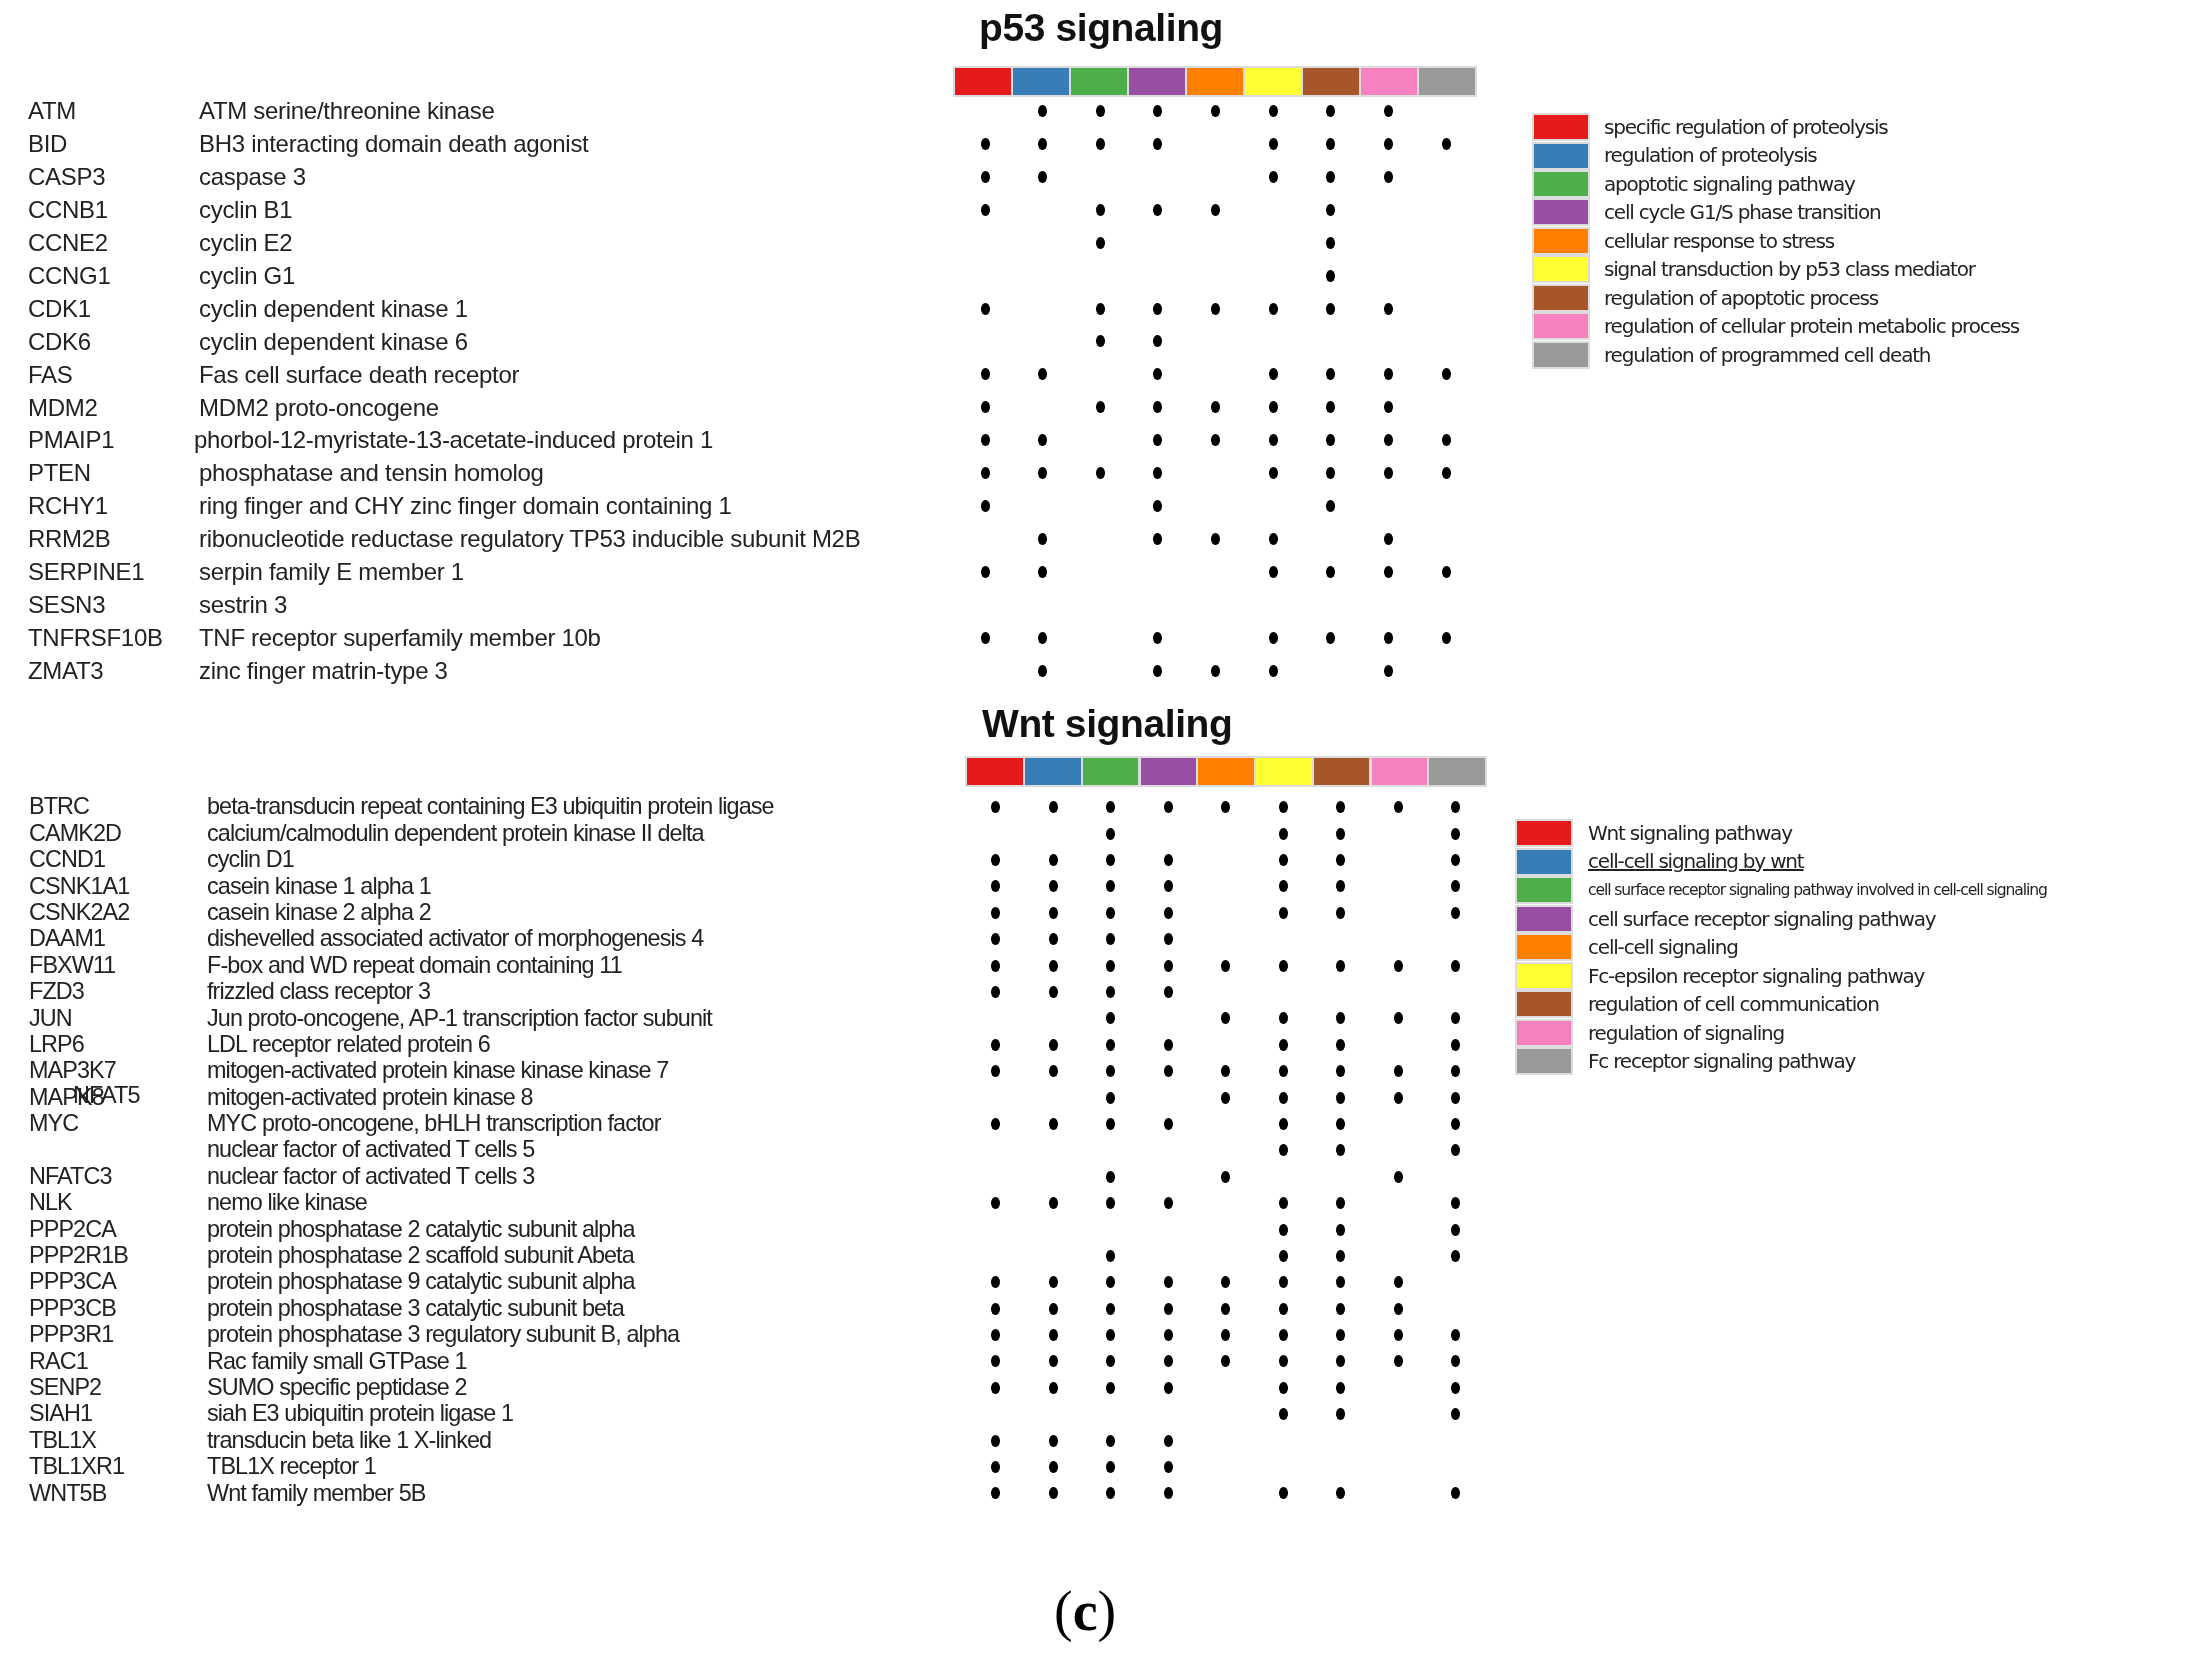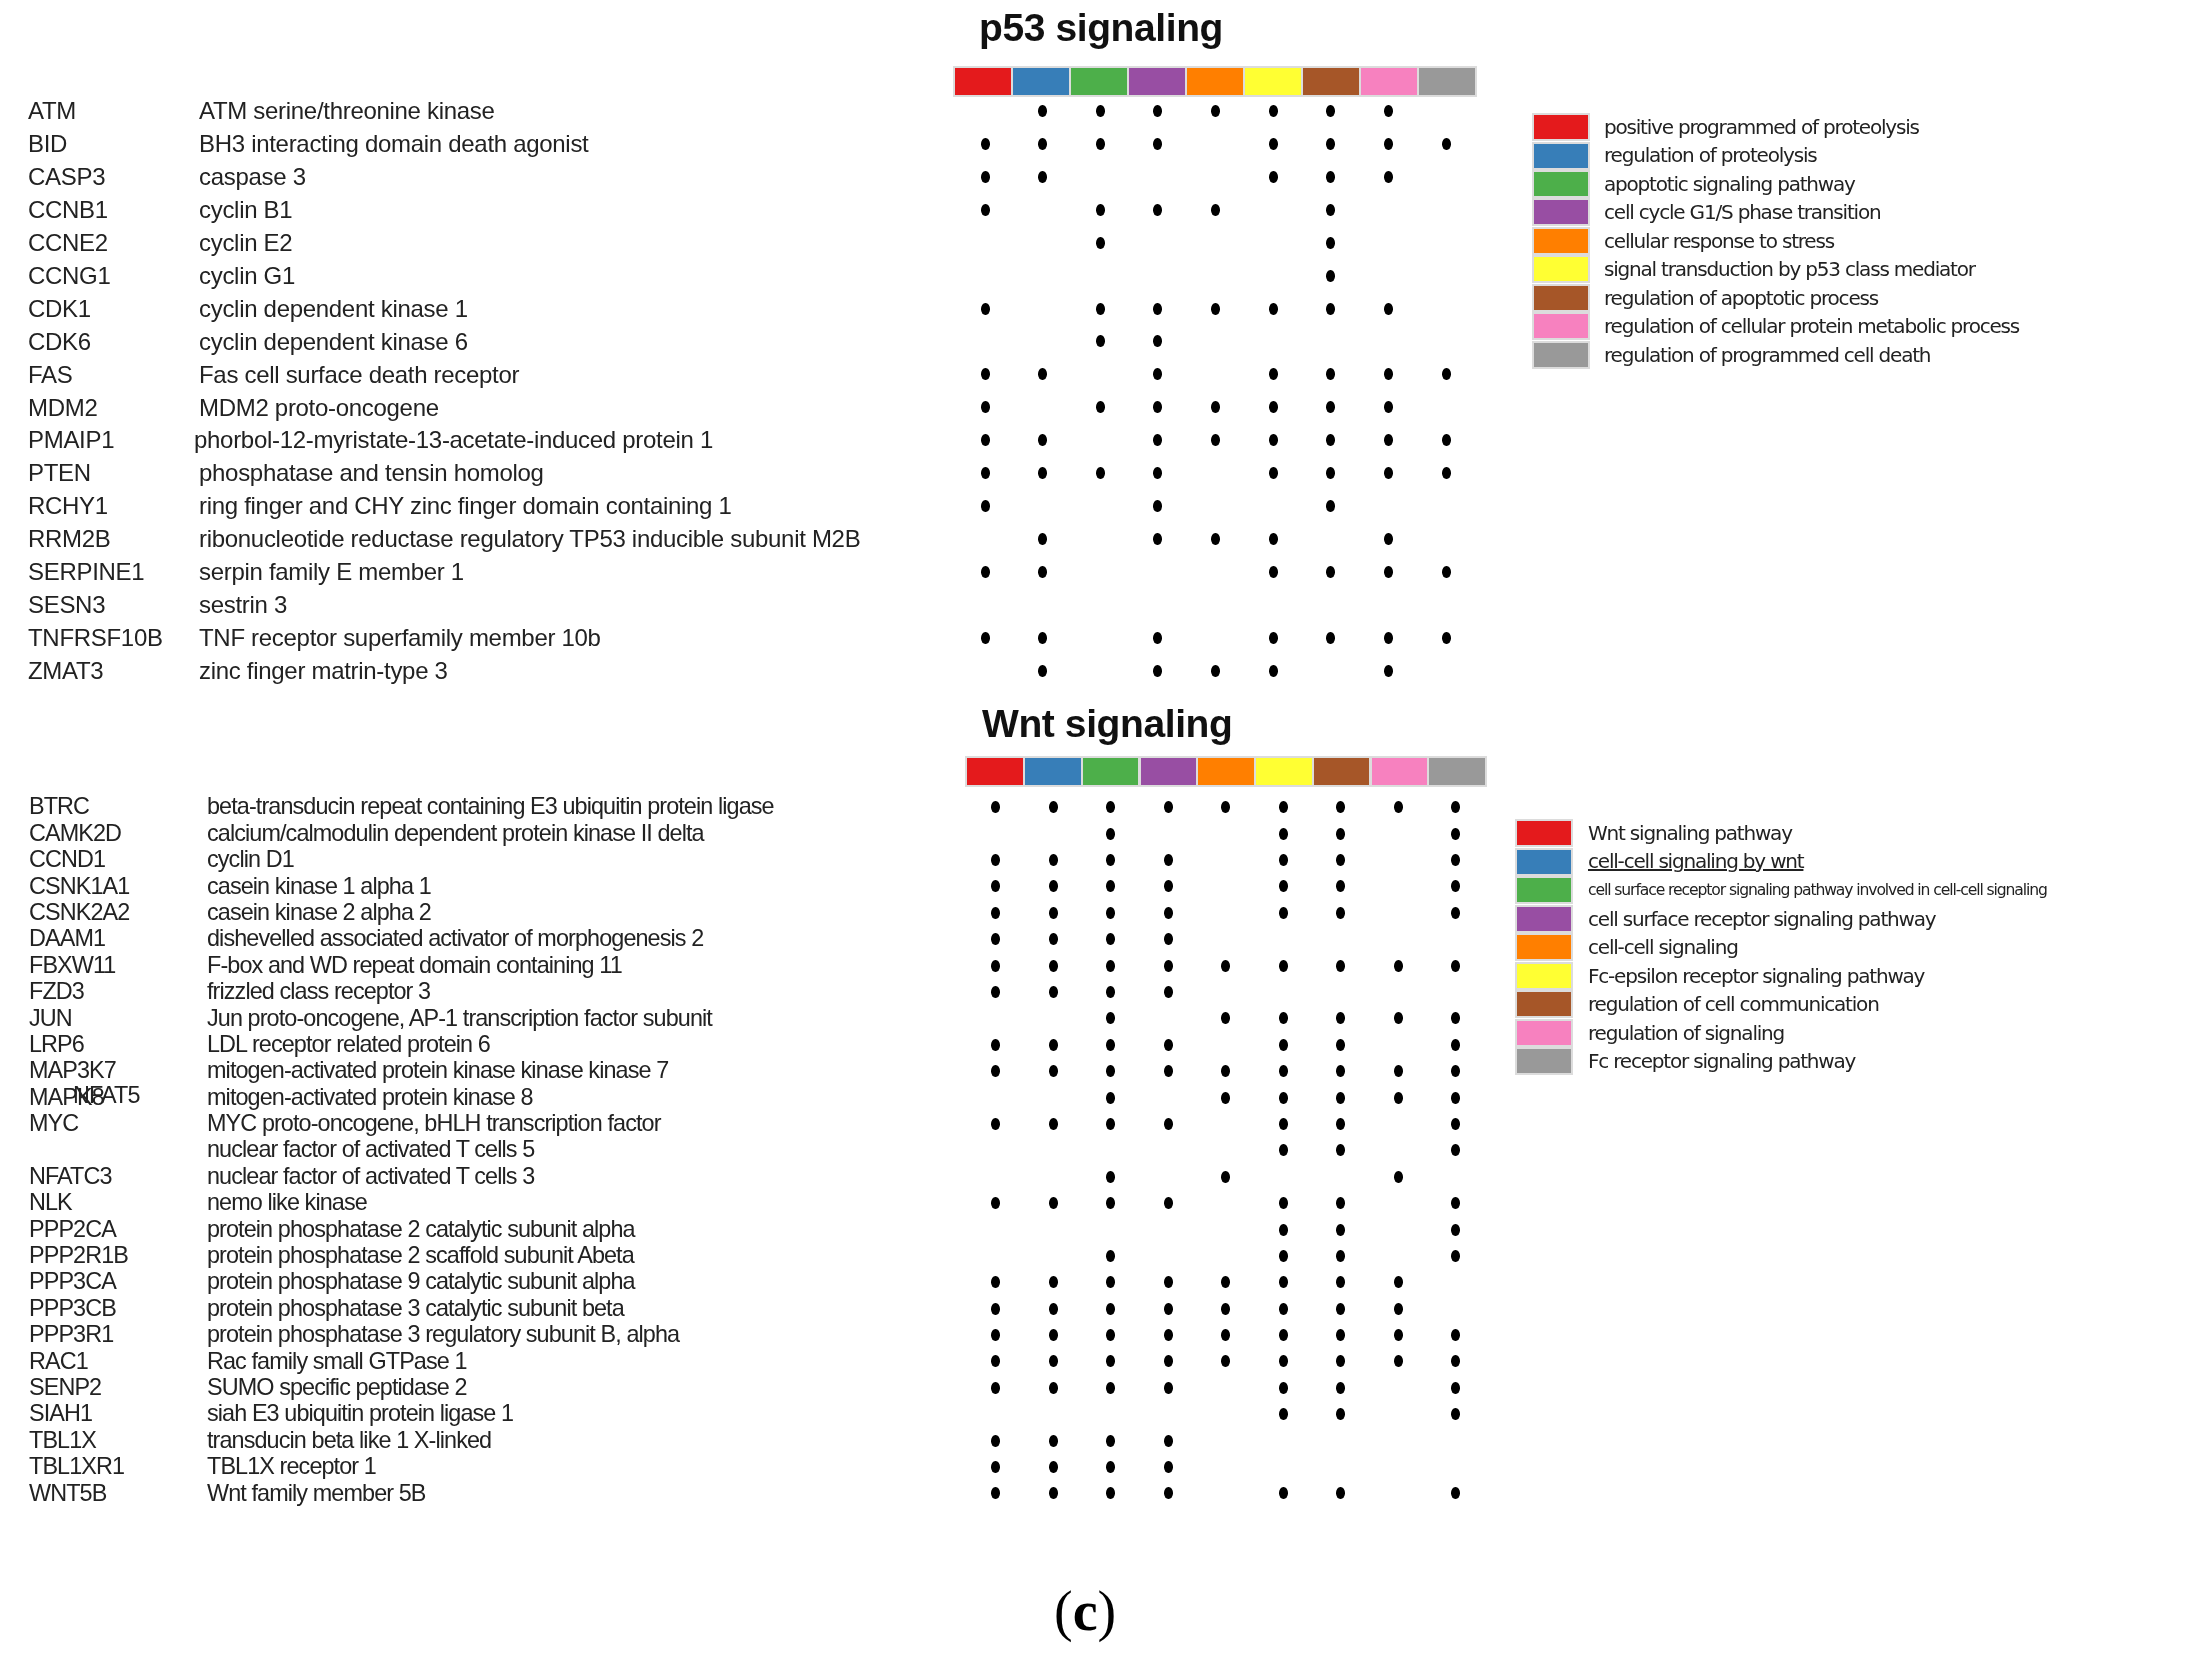--- a/index.html
+++ b/index.html
@@ -198,21 +198,21 @@
       <span class="dot" style="left: 1038px; top: 665px;"></span>
       <span class="dot" style="left: 1153px; top: 665px;"></span>
       <span class="dot" style="left: 1211px; top: 665px;"></span>
       <span class="dot" style="left: 1269px; top: 665px;"></span>
       <span class="dot" style="left: 1384px; top: 665px;"></span>
     </div>
   </div>
 <div class="legend" id="p53-legend" style="left:1532px; top:113px;">
     <div class="legend-item" style="top: 0px;">
       <span class="swatch" style="background: rgb(228, 26, 28);"></span>
-      <span class="legend-label" style="left: 72px;">positive programmed of proteolysis</span>
+      <span class="legend-label" style="left: 72px;">specific regulation of proteolysis</span>
     </div>
     <div class="legend-item" style="top: 28.5px;">
       <span class="swatch" style="background: rgb(55, 126, 184);"></span>
       <span class="legend-label" style="left: 72px;">regulation of proteolysis</span>
     </div>
     <div class="legend-item" style="top: 57px;">
       <span class="swatch" style="background: rgb(77, 175, 74);"></span>
       <span class="legend-label" style="left: 72px;">apoptotic signaling pathway</span>
     </div>
     <div class="legend-item" style="top: 85px;">
@@ -303,21 +303,21 @@
       <span class="dot" style="left: 991px; top: 907px;"></span>
       <span class="dot" style="left: 1049px; top: 907px;"></span>
       <span class="dot" style="left: 1106px; top: 907px;"></span>
       <span class="dot" style="left: 1164px; top: 907px;"></span>
       <span class="dot" style="left: 1279px; top: 907px;"></span>
       <span class="dot" style="left: 1336px; top: 907px;"></span>
       <span class="dot" style="left: 1451px; top: 907px;"></span>
     </div>
     <div class="gene-row">
       <span class="sym" style="left: 29px; top: 927px;">DAAM1</span>
-      <span class="desc" style="left: 207px; top: 927px;">dishevelled associated activator of morphogenesis 2</span>
+      <span class="desc" style="left: 207px; top: 927px;">dishevelled associated activator of morphogenesis 4</span>
       <span class="dot" style="left: 991px; top: 933px;"></span>
       <span class="dot" style="left: 1049px; top: 933px;"></span>
       <span class="dot" style="left: 1106px; top: 933px;"></span>
       <span class="dot" style="left: 1164px; top: 933px;"></span>
     </div>
     <div class="gene-row">
       <span class="sym" style="left: 29px; top: 954px;">FBXW11</span>
       <span class="desc" style="left: 207px; top: 954px;">F-box and WD repeat domain containing 11</span>
       <span class="dot" style="left: 991px; top: 960px;"></span>
       <span class="dot" style="left: 1049px; top: 960px;"></span>

